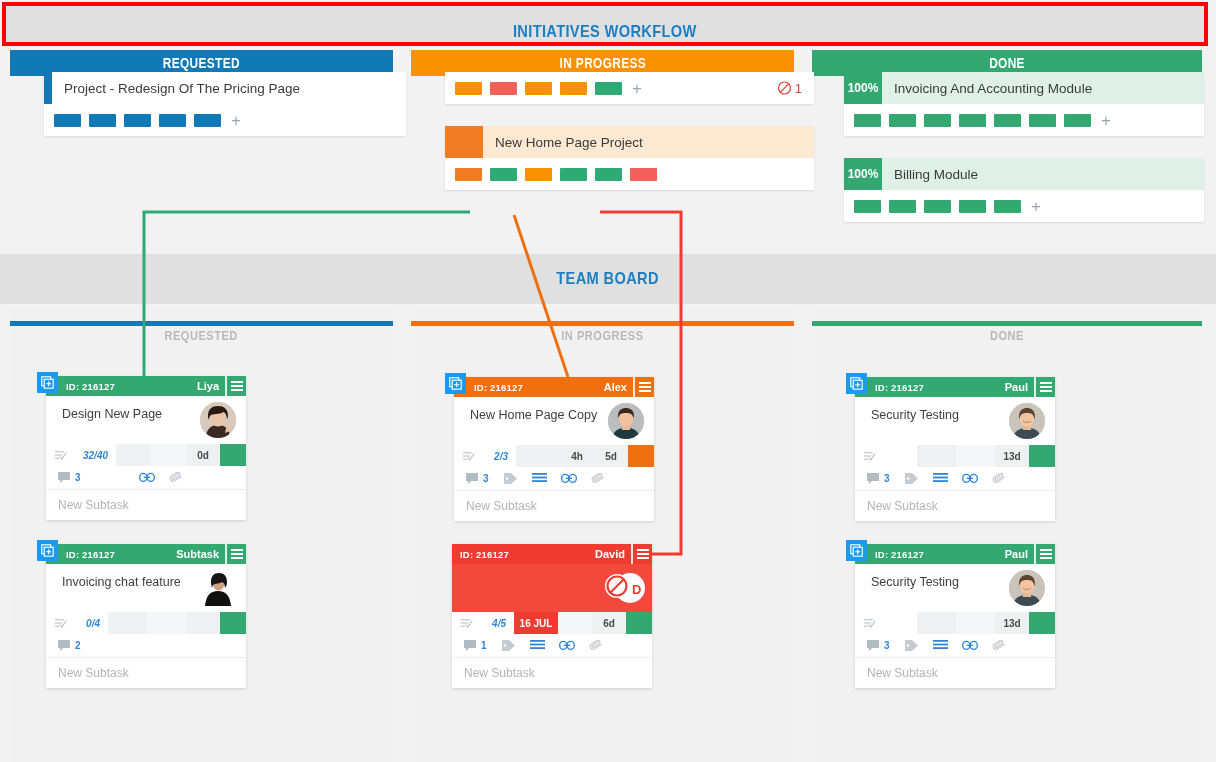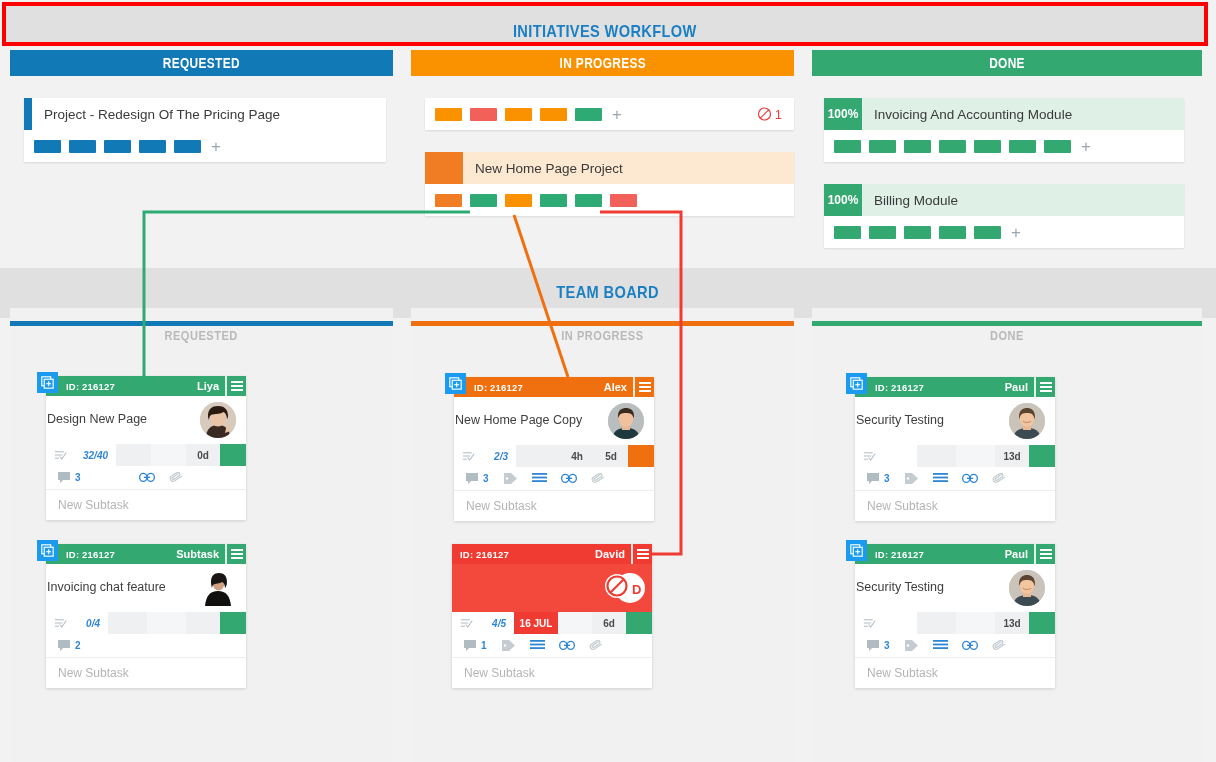--- a/index.html
+++ b/index.html
@@ -29,21 +29,21 @@
     position: absolute; top: 0; height: 26px;
     display: flex; align-items: center; justify-content: center;
     color: #ffffff; font-weight: bold; font-size: 14px; letter-spacing: .4px;
   }
   .iw-head span { transform: scaleX(.85); transform-origin: center; display:block; }
   .iw-head.req  { left: 10px;  width: 383px; background: #1179b5; }
   .iw-head.prog { left: 411px; width: 383px; background: #fa9200; }
   .iw-head.done { left: 812px; width: 390px; background: #33a971; }
 
   
-  .iw-col { position: absolute; top: 98px; }
+  .iw-col { position: absolute; top: 72px; margin-left: 20px; }
   .iw-col.req  { left: 24px;  width: 362px; }
   .iw-col.prog { left: 425px; width: 369px; }
   .iw-col.done { left: 824px; width: 360px; }
 
   .init-card {
     background: #ffffff; margin-bottom: 22px;
     box-shadow: 0 1px 2px rgba(0,0,0,.10);
   }
   .init-title-row { display: flex; align-items: stretch; height: 32px; }
   .init-badge {
@@ -70,21 +70,21 @@
   .block-count {
     position: absolute; right: 12px; top: 50%; transform: translateY(-50%);
     display: flex; align-items: center; gap: 3px;
     color: #e8413c; font-size: 13px;
   }
   .ban-ico { width: 15px; height: 15px; display: block; }
 
   
   .tb-banner {
     position: absolute; left: 0; top: 254px; width: 1216px; height: 50px;
-    background: #e0e0e0; display: flex; align-items: center; justify-content: center; margin-top: 14px;
+    background: #e0e0e0; display: flex; align-items: center; justify-content: center;
   }
   .tb-banner-title {
     color: #1b7fc4; font-weight: bold; font-size: 17px; letter-spacing: .4px;
     transform: scaleX(.86); transform-origin: center;
   }
 
   
   .tb-col {
     position: absolute; top: 308px; height: 454px;
     background: #f1f1f1;
@@ -123,22 +123,22 @@
   }
   .task-menu {
     width: 21px; height: 20px; border-left: 2px solid rgba(255,255,255,.85);
     display: flex; align-items: center; justify-content: center; flex: 0 0 auto;
   }
   .task-menu i {
     display: block; width: 12px; height: 2px; background: #fff;
     box-shadow: 0 4px 0 #fff, 0 -4px 0 #fff;
   }
   .task-body {
-    position: relative; min-height: 48px; padding: 11px 52px 11px 1px;
-    display: flex; align-items: center;
+    position: relative; min-height: 48px; padding: 11px 52px 11px 16px;
+    display: flex; 
     font-size: 12.5px; color: #3e3e3e; line-height: 1.25;
   }
   .task-body.red { background: #f2493c; color: #ffffff; }
   .avatar {
     position: absolute; right: 10px; top: 50%; transform: translateY(-50%);
     width: 36px; height: 36px; border-radius: 50%; overflow: hidden;
     background: #cfd4d8;
   }
   .avatar svg { display: block; width: 36px; height: 36px; }
   .blocked-badge {

